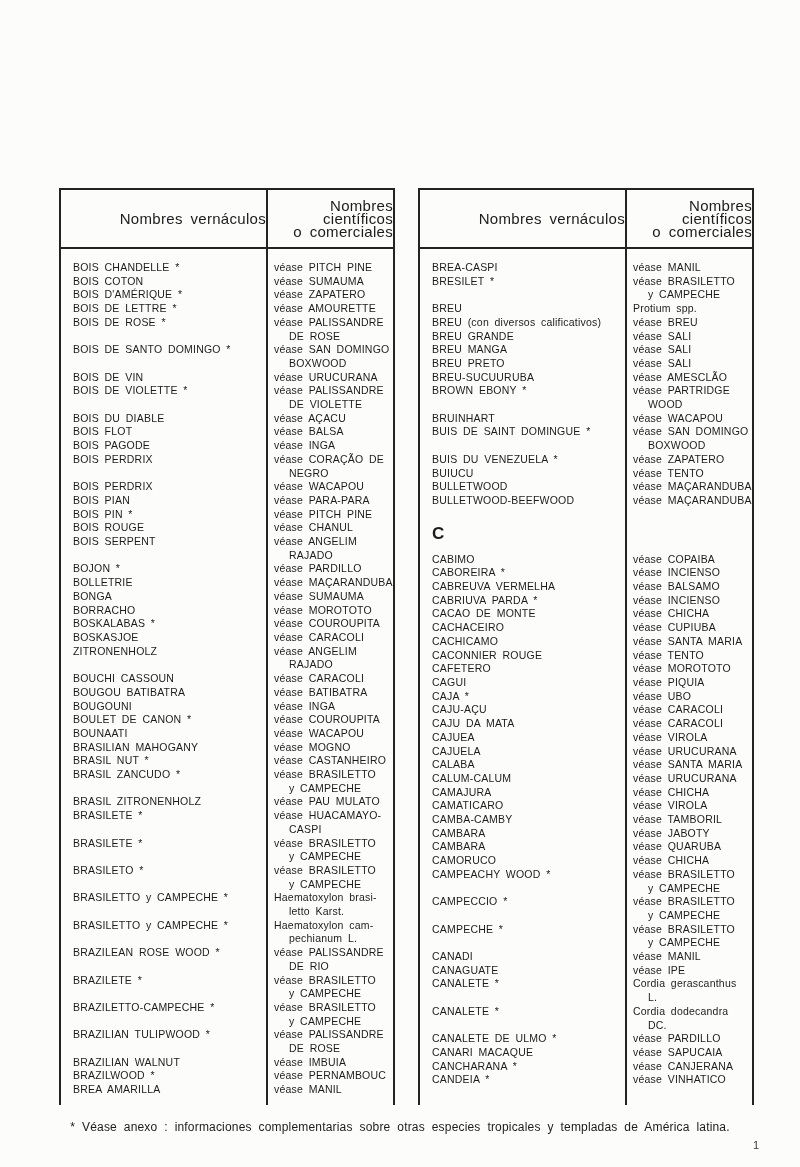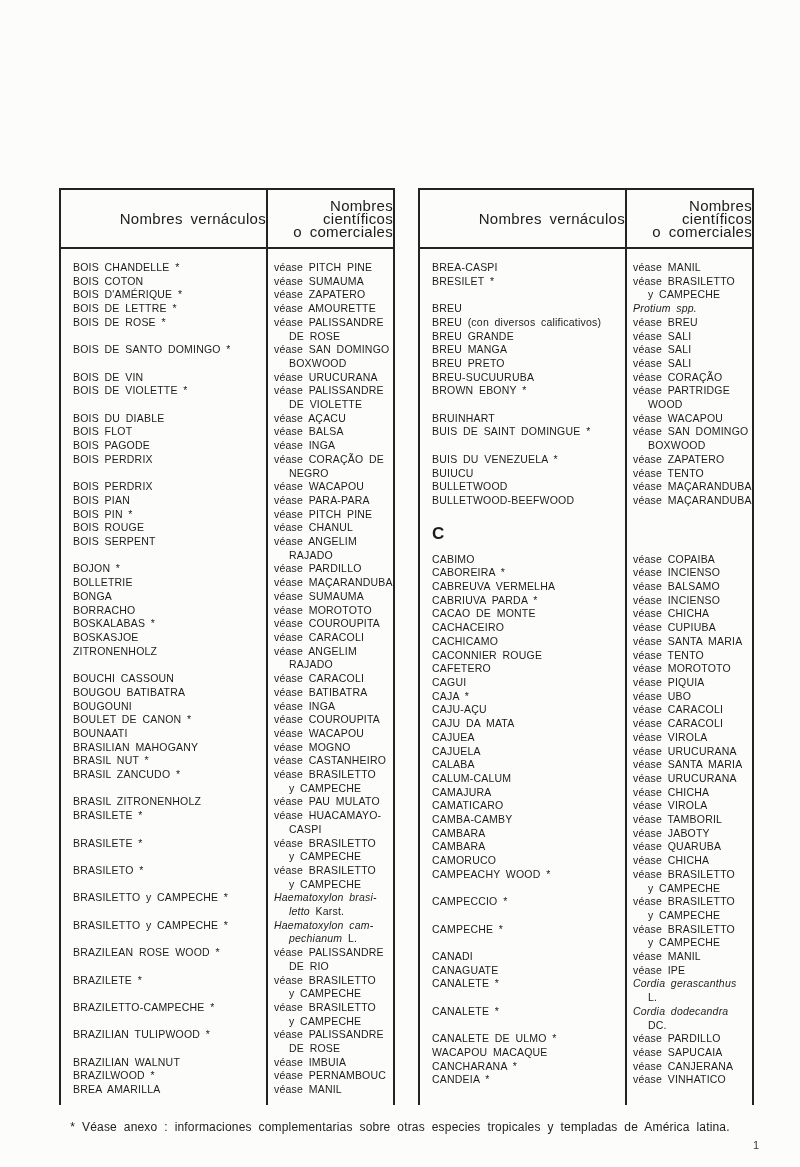--- a/index.html
+++ b/index.html
@@ -48,21 +48,21 @@
   }
   .row{
     display:grid;
     grid-template-columns:205px 1fr;
   }
   .cell{overflow:visible;}
   .cell.v{padding-left:12px;white-space:nowrap;}
   .cell.s{padding-left:8px;}
   .cell.s .ln{white-space:nowrap;}
   .cell.s .ln:nth-child(n+2){padding-left:15px;}
-  .it{font-style:italic;}
+  .it{}
   .sect{
     font-size:17px;
     font-weight:700;
     line-height:18px;
     margin:17px 0 10px;
     padding-left:12px;
   }
   .footnote{
     position:absolute;
     top:1120px;left:0;
@@ -431,21 +431,21 @@
         </div>
         <div class="row">
           <div class="cell v">BREU PRETO</div>
           <div class="cell s">
             <div class="ln"><span>véase SALI</span></div>
           </div>
         </div>
         <div class="row">
           <div class="cell v">BREU-SUCUURUBA</div>
           <div class="cell s">
-            <div class="ln"><span>véase CORAÇÃO</span></div>
+            <div class="ln"><span>véase AMESCLÃO</span></div>
           </div>
         </div>
         <div class="row">
           <div class="cell v">BROWN EBONY *</div>
           <div class="cell s">
             <div class="ln"><span>véase PARTRIDGE</span></div>
             <div class="ln"><span>WOOD</span></div>
           </div>
         </div>
         <div class="row">
@@ -671,21 +671,21 @@
             <div class="ln"><span>DC.</span></div>
           </div>
         </div>
         <div class="row">
           <div class="cell v">CANALETE DE ULMO *</div>
           <div class="cell s">
             <div class="ln"><span>véase PARDILLO</span></div>
           </div>
         </div>
         <div class="row">
-          <div class="cell v">WACAPOU MACAQUE</div>
+          <div class="cell v">CANARI MACAQUE</div>
           <div class="cell s">
             <div class="ln"><span>véase SAPUCAIA</span></div>
           </div>
         </div>
         <div class="row">
           <div class="cell v">CANCHARANA *</div>
           <div class="cell s">
             <div class="ln"><span>véase CANJERANA</span></div>
           </div>
         </div>

